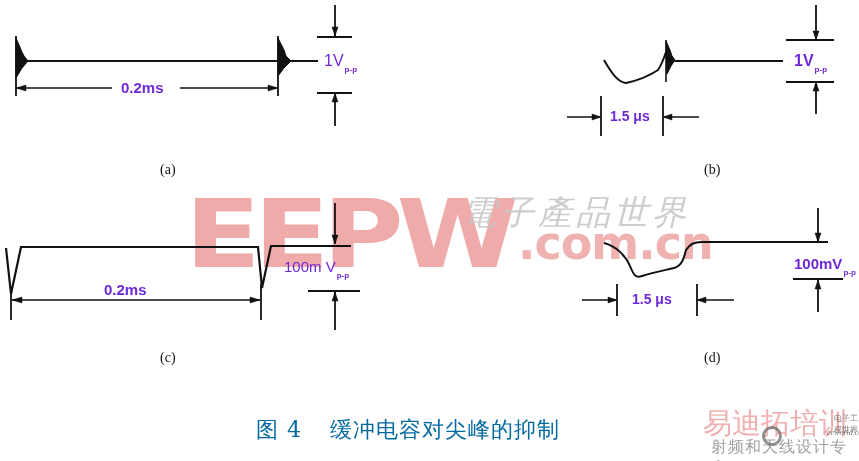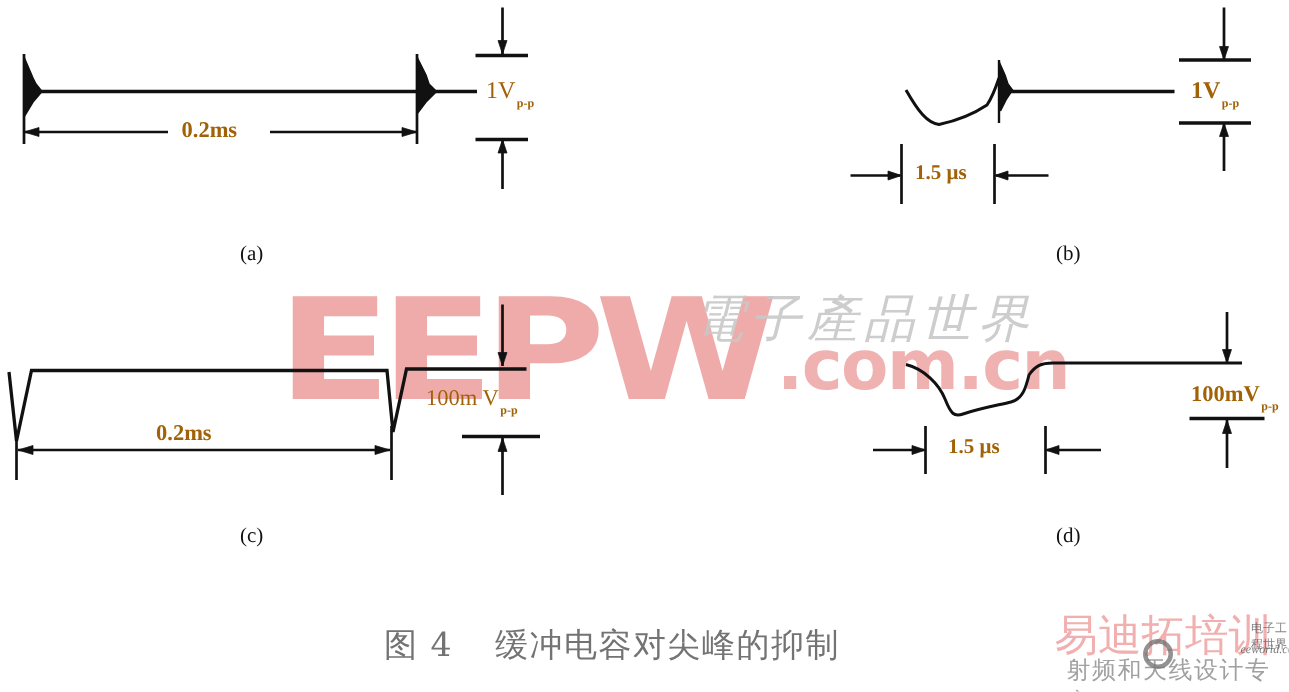--- a/index.html
+++ b/index.html
@@ -1,25 +1,25 @@
 <!DOCTYPE html>
 <html><head>
 <meta charset="utf-8">
 <style>
   html, body { margin: 0; padding: 0; background: #ffffff; }
   body { width: 859px; height: 461px; position: relative; overflow: hidden;
          font-family: "Liberation Serif", "DejaVu Serif", serif; color: #111; }
   svg.canvas { position: absolute; left: 0; top: 0; }
-  .lbl { position: absolute; font-family: Liberation Serif, serif;
-         font-size: 15px; color: #a16207; white-space: nowrap; }
+  .lbl { position: absolute; font-family: Liberation Sans, sans-serif;
+         font-size: 15px; color: #6d28d9; white-space: nowrap; }
   .lbl-bold { font-weight: bold; }
   .sub { font-size: 8px; font-weight: bold; vertical-align: -6px; margin-left: 1px; }
   .panel-label { position: absolute; font-size: 14px; font-family: "Liberation Serif", serif; }
   .caption { position: absolute; left: 256px; top: 415px; font-size: 22px;
-             font-family: "DejaVu Serif", "Liberation Serif", serif; color: #737373; letter-spacing: 1px; }
+             font-family: "DejaVu Serif", "Liberation Serif", serif; color: #0369a1; letter-spacing: 1px; }
   .caption .fig { margin-right: 28px; }
   .wm-eepw { position: absolute; left: 185px; top: 188px; font-family: "DejaVu Sans", "Liberation Sans", sans-serif;
              font-weight: bold; font-size: 94px; color: rgba(226,100,100,0.55); letter-spacing: -6px; line-height: 1; transform: scaleX(1.18); transform-origin: left top; }
   .wm-cn { position: absolute; left: 462px; top: 190px; font-size: 34px; color: rgba(200,200,200,0.9);
            font-family: "DejaVu Serif", serif; letter-spacing: 4px; font-style: italic; }
   .wm-dom { position: absolute; left: 482px; top: 216px; font-size: 46px; font-weight: bold;
             font-family: "DejaVu Sans", "Liberation Sans", sans-serif; color: rgba(226,100,100,0.5); letter-spacing: -1px; margin-left: 36px; }
   .wm2-top { position: absolute; left: 703px; top: 404px; font-size: 29px; font-weight: normal;
              font-family: "DejaVu Sans", sans-serif; color: rgba(230,110,110,0.55); letter-spacing: 0px; }
   .wm2-bot { position: absolute; left: 711px; top: 437px; font-size: 16px; color: rgba(120,120,120,0.7);

